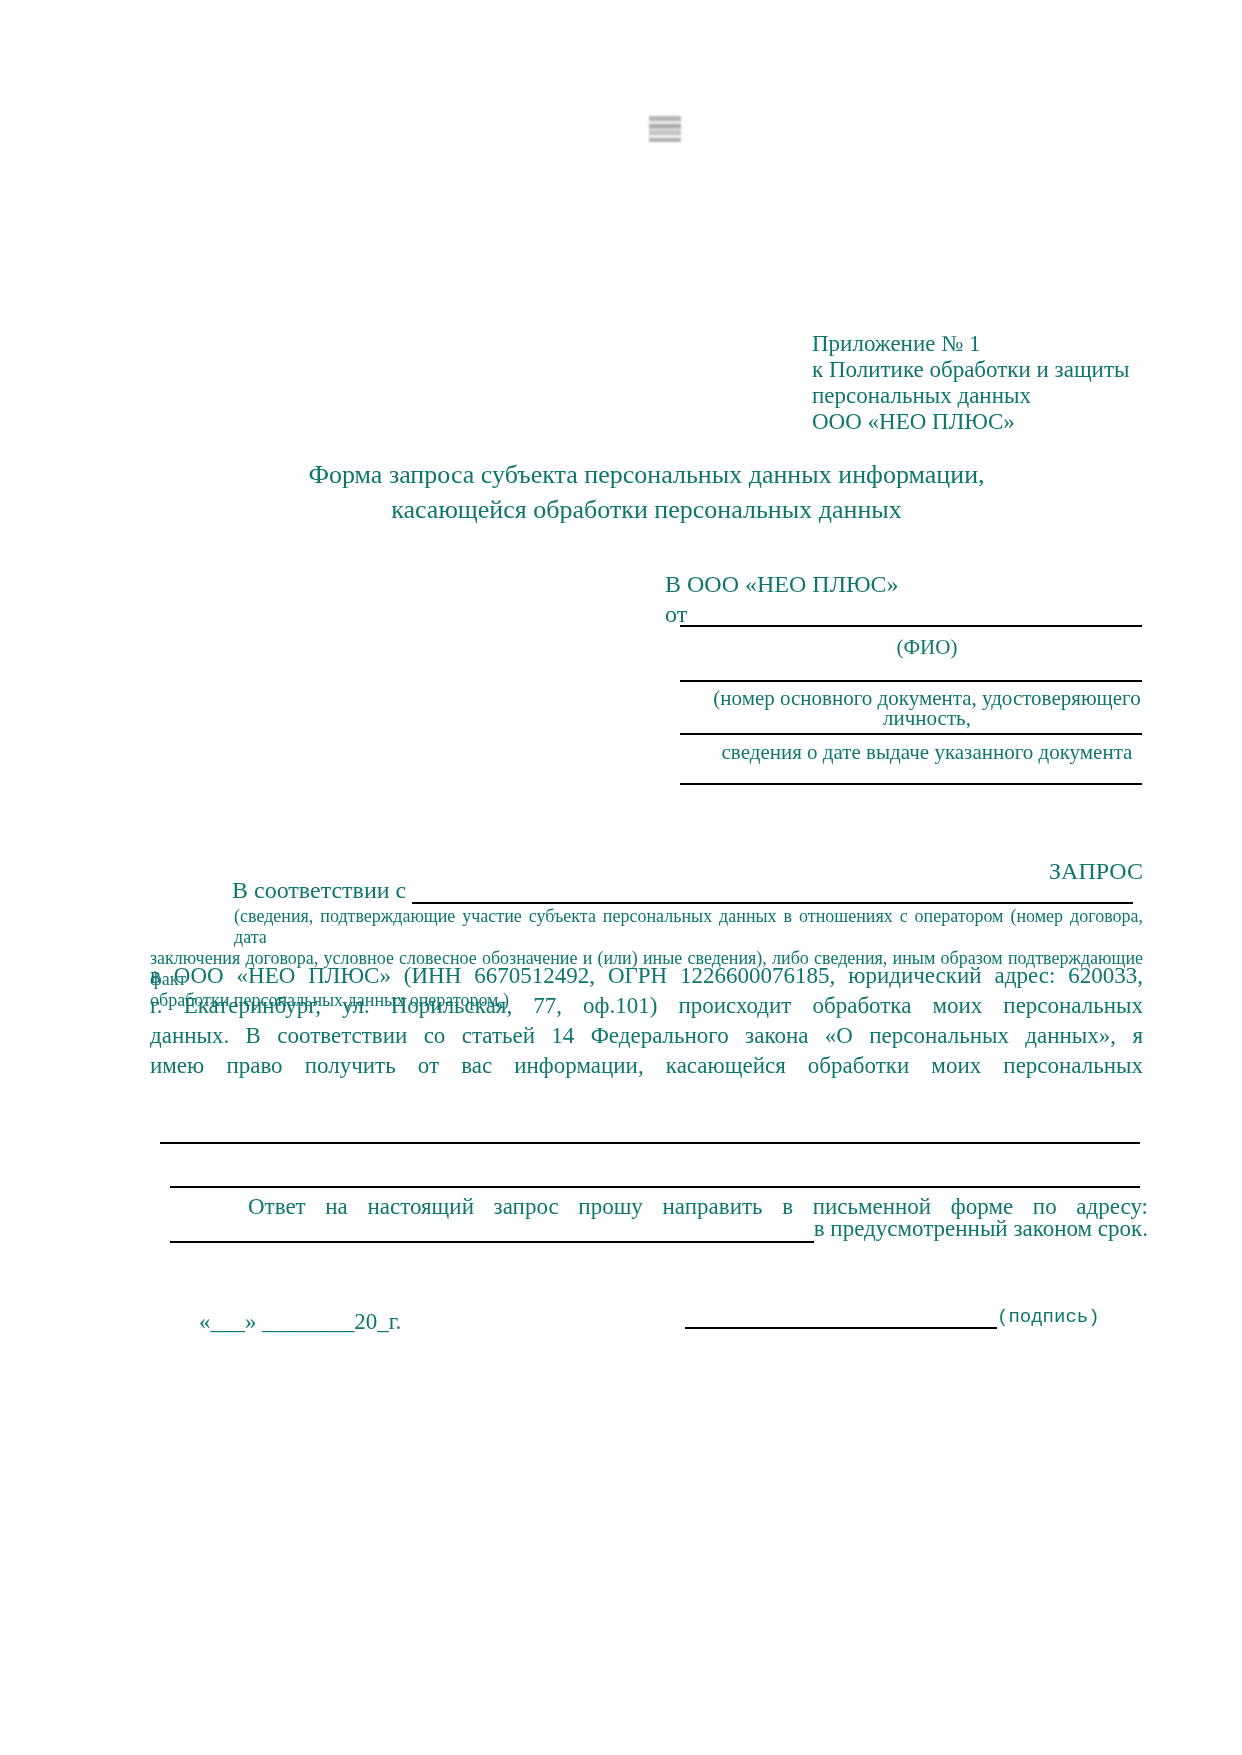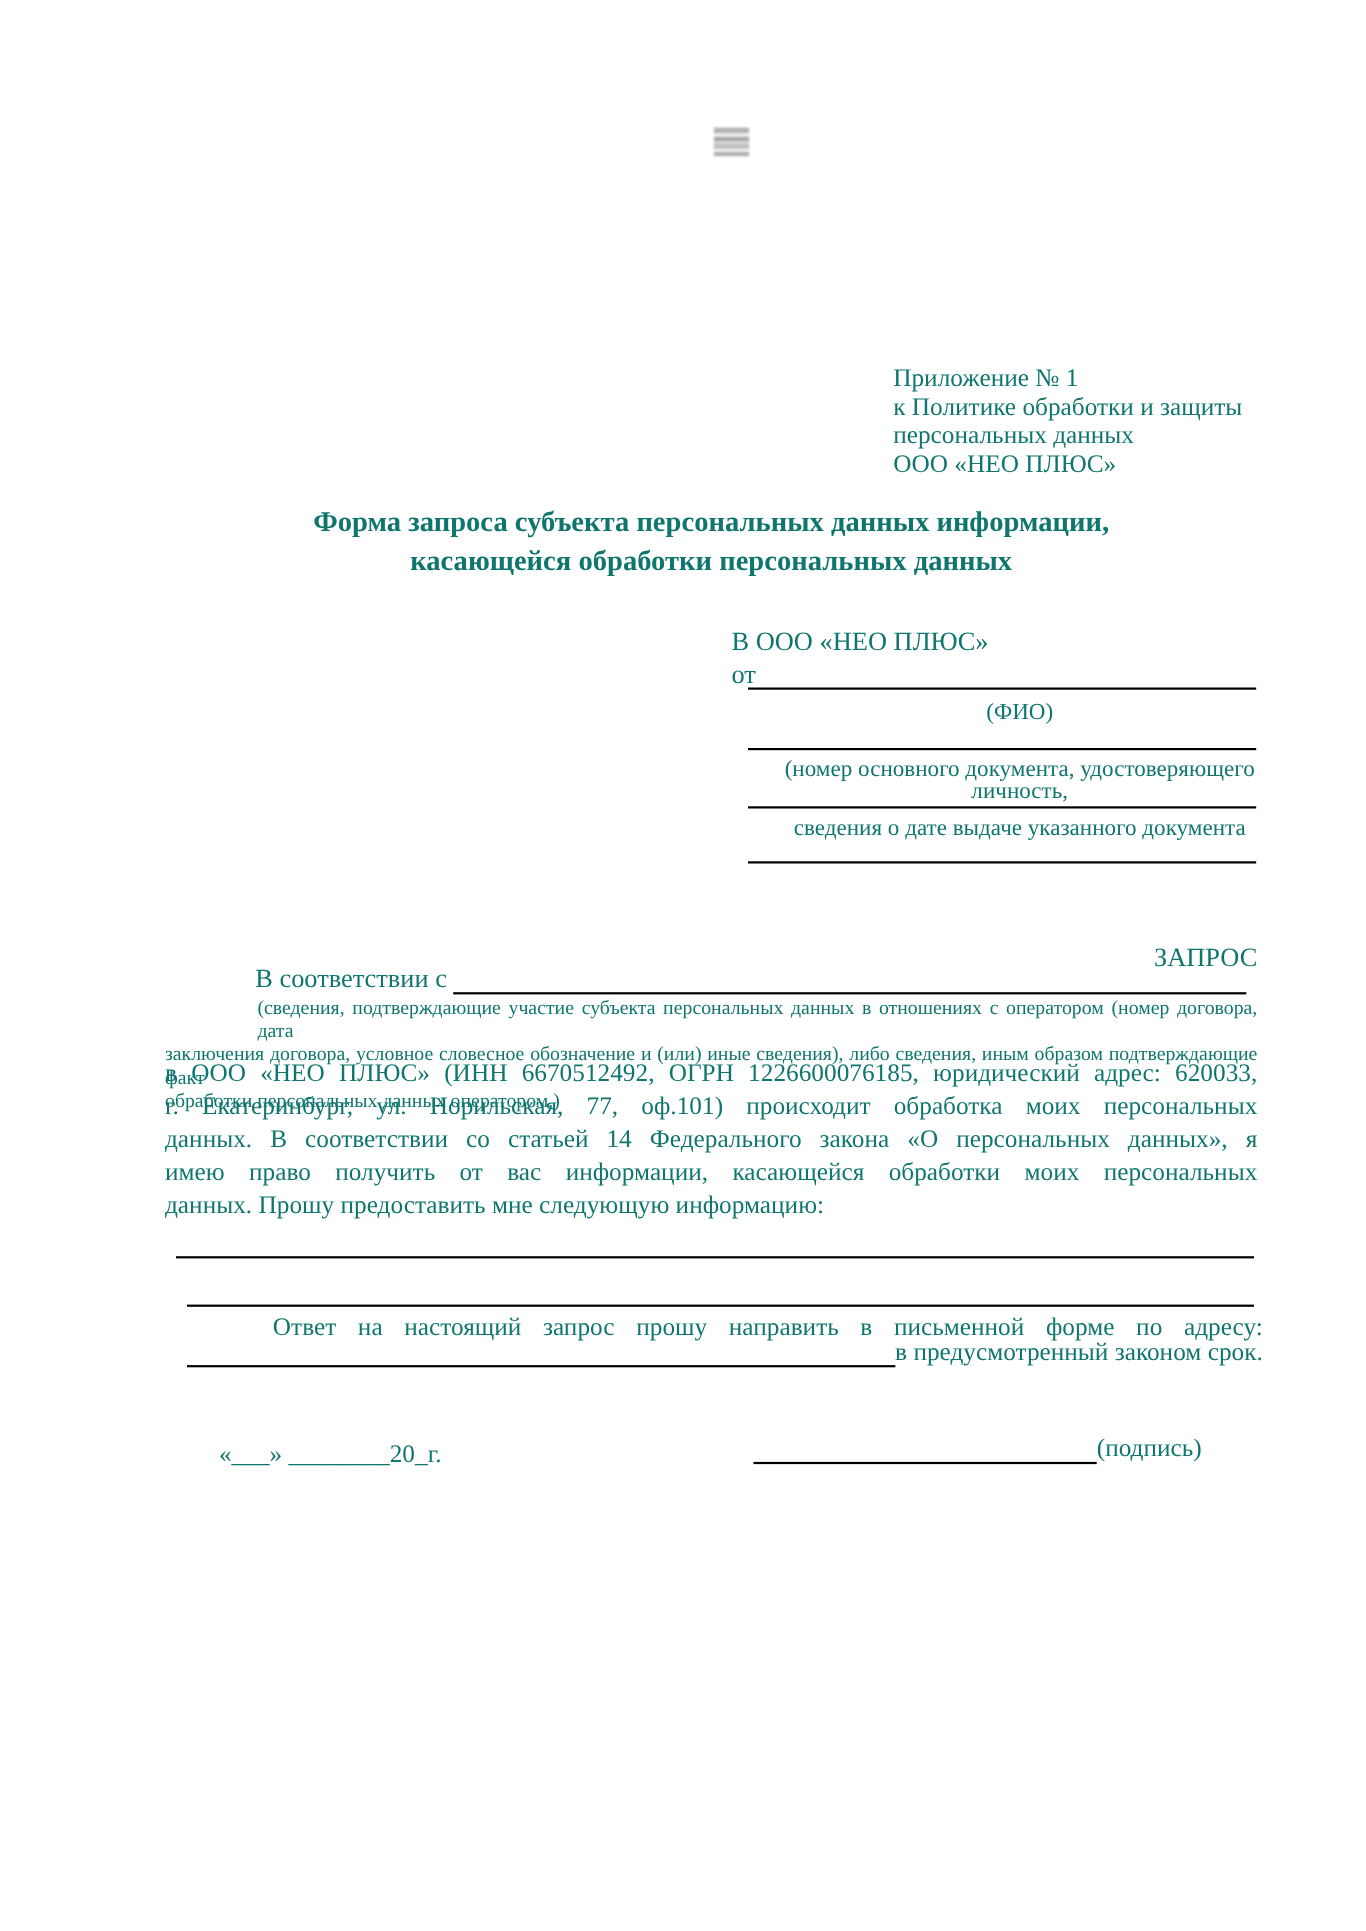--- a/index.html
+++ b/index.html
@@ -13,38 +13,38 @@
   .logo {
     position:absolute; left:649px; top:116px; width:32px; height:26px;
     background:linear-gradient(to bottom,
       #b5b5b5 0 18%, #ececec 18% 32%, #a8a8a8 32% 46%, #d6d6d6 46% 58%,
       #c2c2c2 58% 74%, #f1f1f1 74% 84%, #b0b0b0 84% 100%);
     filter:blur(1.2px);
   }
   .appendix { left:812px; top:331px; font-size:23px; line-height:26px; }
   .title {
     left:150px; top:457px; width:993px; text-align:center;
-    font-weight:bold; font-size:26px; line-height:35px;
+    font-weight:normal; font-size:26px; line-height:35px;
   }
   .addr { font-size:24px; line-height:28px; }
   .rule { position:absolute; height:0; border-top:2px solid #000; }
   .cap { position:absolute; left:696px; width:462px; text-align:center; font-size:21px; line-height:20px; }
   .zapros { left:150px; top:858px; width:993px; text-align:right; font-size:24px; }
   .accord-row { left:150px; top:876px; width:983px; display:flex; align-items:flex-end; font-size:24px; line-height:28px; }
   .accord-row .lead { padding-left:82px; white-space:pre; }
   .accord-row .fill { flex:1 1 auto; border-bottom:2px solid #000; height:24px; }
   .small { left:150px; top:906px; width:993px; font-size:18px; line-height:21px; }
   .jline { text-align:justify; text-align-last:justify; }
   .body-par { left:150px; top:961px; width:993px; font-size:23px; line-height:30px; }
   .resp1 { left:248px; top:1194px; width:900px; font-size:23px; }
   .resp2 { left:170px; top:1215px; width:978px; display:flex; align-items:flex-end; font-size:23px; line-height:28px; }
   .resp2 .fill { flex:1 1 auto; border-bottom:2px solid #000; height:24px; }
   .resp2 .tail { white-space:pre; }
   .dateline { left:163px; top:1309px; font-size:23px;margin-left:36px; }
-  .sigrow { left:685px; top:1303px; display:flex; align-items:flex-end; font-size:23px; line-height:28px; }
+  .sigrow { left:685px; top:1303px; display:flex; align-items:flex-start; font-size:19px; line-height:28px;font-family:Liberation Mono, monospace; }
   .sigrow .sigline { width:312px; border-bottom:2px solid #000; height:24px; }
 </style>
 </head>
 <body>
 
 <div class="page">
 
   <div class="logo"></div>
 
   <div class="abs appendix">
@@ -84,21 +84,20 @@
     <div class="jline" style="padding-left:84px;">(сведения, подтверждающие участие субъекта персональных данных в отношениях с оператором (номер договора, дата</div>
     <div class="jline">заключения договора, условное словесное обозначение и (или) иные сведения), либо сведения, иным образом подтверждающие факт</div>
     <div>обработки персональных данных оператором,)</div>
   </div>
 
   <div class="abs body-par">
     <div class="jline">в ООО «НЕО ПЛЮС» (ИНН 6670512492, ОГРН 1226600076185, юридический адрес: 620033,</div>
     <div class="jline">г. Екатеринбург, ул. Норильская, 77, оф.101) происходит обработка моих персональных</div>
     <div class="jline">данных. В соответствии со статьей 14 Федерального закона «О персональных данных», я</div>
     <div class="jline">имею право получить от вас информации, касающейся обработки моих персональных</div>
-    <div>данных. Прошу предоставить мне следующую информацию:</div>
   </div>
 
   <div class="rule" style="left:160px; top:1142px; width:980px;"></div>
   <div class="rule" style="left:170px; top:1186px; width:970px;"></div>
 
   <div class="abs resp1 jline">Ответ на настоящий запрос прошу направить в письменной форме по адресу:</div>
 
   <div class="abs resp2">
     <span class="fill"></span>
     <span class="tail">в предусмотренный законом срок.</span>

